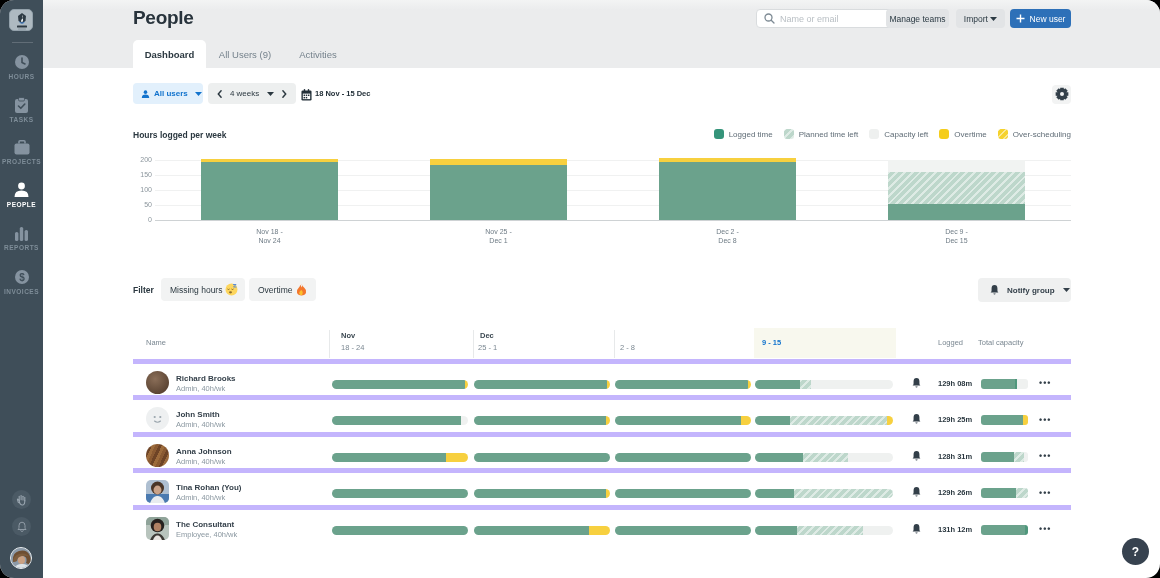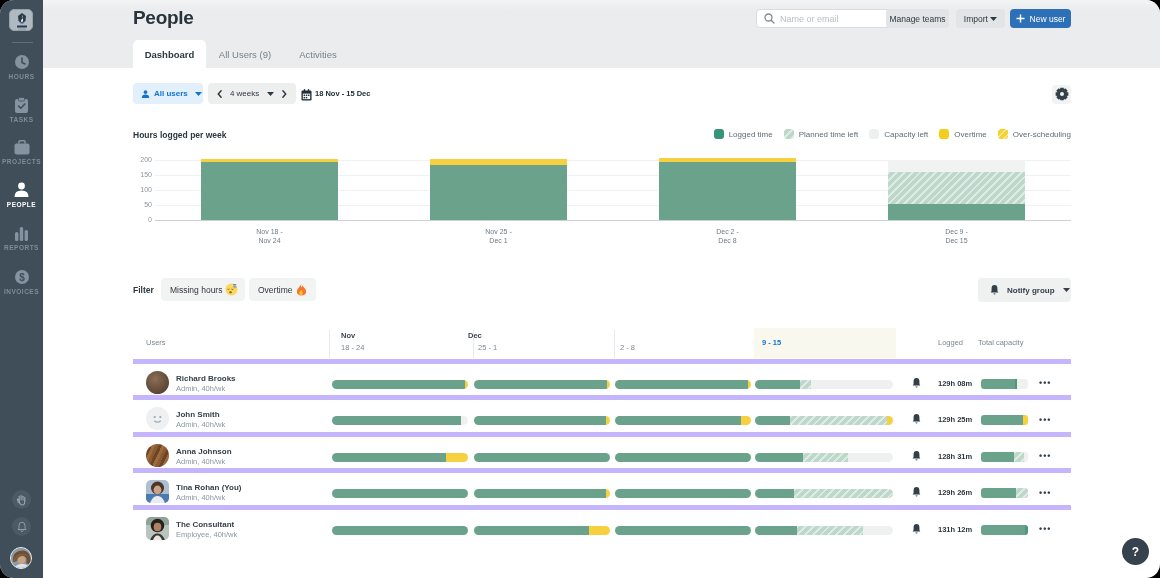--- a/index.html
+++ b/index.html
@@ -209,24 +209,24 @@
       <span style="margin-left:7px;">Notify group</span>
       <svg width="7" height="4" viewBox="0 0 7 4" style="margin-left:8px;">
           <path d="M0 0 L7 0 L3.5 4 Z" fill="#333f49"></path>
         </svg>
     </div>
 
     <div class="hl-cell"></div>
     <div class="vline" style="left:329px;"></div>
     <div class="vline" style="left:473px;"></div>
     <div class="vline" style="left:614px;"></div>
-    <div class="th" style="left:146px; top:338px;">Users</div>
+    <div class="th" style="left:146px; top:338px;">Name</div>
     <div class="th" style="left:341px; top:331px; color:#3a4750; font-weight:bold;">Nov</div>
     <div class="th" style="left:341px; top:343px;">18 - 24</div>
-    <div class="th" style="left:468px; top:331px; color:#3a4750; font-weight:bold;">Dec</div>
+    <div class="th" style="left:480px; top:331px; color:#3a4750; font-weight:bold;">Dec</div>
     <div class="th" style="left:478px; top:343px;">25 - 1</div>
     <div class="th" style="left:620px; top:343px;">2 - 8</div>
     <div class="th" style="left:762px; top:338px; color:#1273cd; font-weight:bold;">9 - 15</div>
     <div class="th" style="left:938px; top:338px;">Logged</div>
     <div class="th" style="left:978px; top:338px;">Total capacity</div>
 
     <div class="row" style="top:358.5px;">
       <div class="avatar" style="border-radius:50%; background:radial-gradient(circle at 40% 35%, #8a6e58, #4a3526);"></div>
       <div class="rname">Richard Brooks</div>
       <div class="rsub">Admin, 40h/wk</div>

